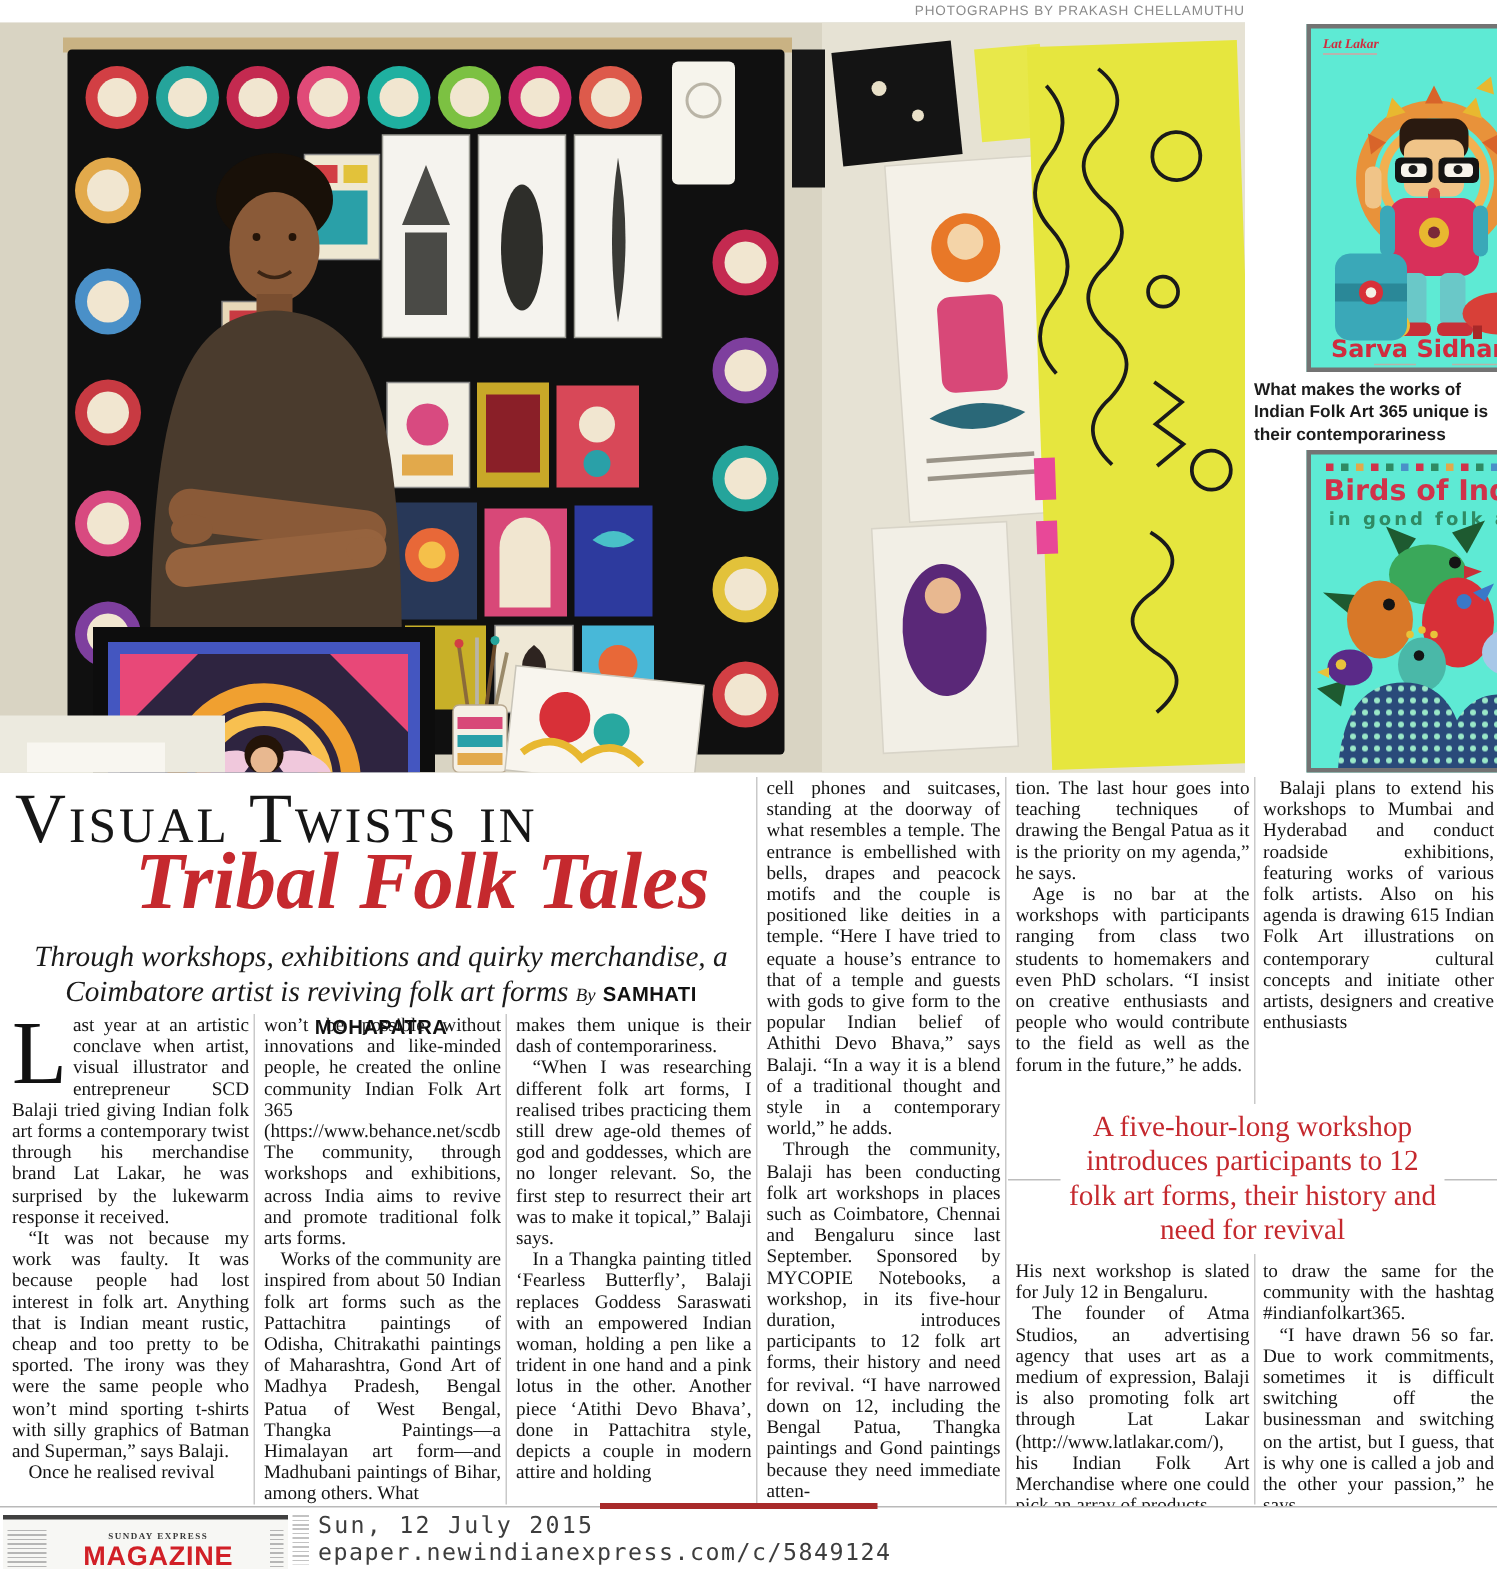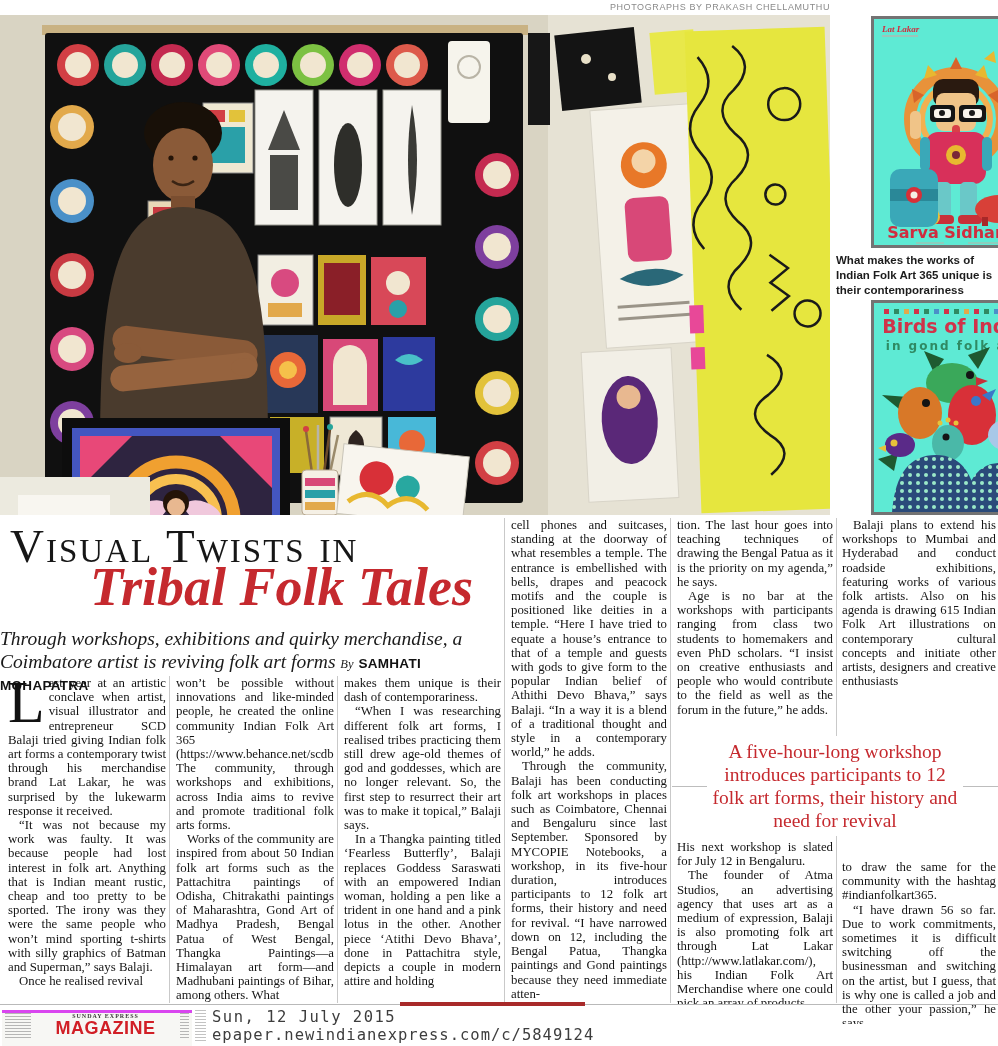--- a/index.html
+++ b/index.html
@@ -18,21 +18,21 @@
   #poster1{left:835px;top:16px;width:163px;height:232px;}
   #poster2{left:835px;top:300px;width:163px;height:215px;}
   .sidebar-caption{position:absolute;left:836px;top:253px;width:160px;
     font-family:"Liberation Sans",sans-serif;font-weight:bold;font-size:11.5px;line-height:1.3;color:#1c1c1c;}
 
   
   .kicker{position:absolute;left:10px;top:519px;font-family:"Liberation Serif",serif;
     font-variant:small-caps;font-weight:normal;font-size:47px;letter-spacing:2px;color:#161616;white-space:nowrap;}
   .headline-main{position:absolute;left:0;top:556px;width:505px;text-align:right;padding-right:32px;box-sizing:border-box;
     font-family:"Liberation Serif",serif;font-style:italic;font-weight:bold;font-size:54px;color:#c5292e;white-space:nowrap;}
-  .standfirst{position:absolute;left:0;top:628px;width:508px;
+  .standfirst{position:absolute;left:0;top:628px;width:508px;text-align:center;
     font-family:"Liberation Serif",serif;font-style:italic;font-size:19.5px;line-height:1.16;color:#1a1a1a;}
   .standfirst .by{font-size:12.5px;font-style:italic;}
   .standfirst .author{font-family:"Liberation Sans",sans-serif;font-style:normal;font-weight:bold;
     font-size:13.5px;letter-spacing:.3px;color:#111;}
 
   
   .col{position:absolute;width:158px;overflow:hidden;font-size:12.8px;line-height:14.2px;
        text-align:justify;hyphens:auto;-webkit-hyphens:auto;}
   .col p{margin:0;}
   .col p.ind{text-indent:11px;}
@@ -44,21 +44,21 @@
   .pull-quote{position:absolute;left:672px;top:736px;width:326px;height:100px;background:#ffffff;
     display:flex;flex-direction:row;justify-content:center;align-items:center;}
   .pull-quote .rule{width:112px;height:1px;background:#bdbdbd;}
   .pull-quote .pq-text{color:#c5292e;font-family:"Liberation Serif",serif;font-size:19.5px;
     line-height:1.18;text-align:center;padding:6px 2px;}
 
   
   .footer-hr{position:absolute;left:0;top:1004px;width:998px;height:1px;background:#b9b9b9;}
   .footer-red{position:absolute;left:400px;top:1002px;width:185px;height:4px;background:#a82a2a;}
   .masthead{position:absolute;left:2px;top:1010px;width:190px;height:33px;background:#f7f7f4;
-    border-top:3px solid #d946ef;display:flex;align-items:flex-start;}
+    border-top:3px solid #404040;display:flex;align-items:flex-end;}
   .mini-lines{height:26px;margin:0 3px;background:repeating-linear-gradient(#9a9a9a 0 1px,transparent 1px 3px);opacity:.7;}
   .mh-center{flex:1;text-align:center;line-height:1;}
   .mh-paper{font-family:"Liberation Serif",serif;font-size:6px;letter-spacing:1px;color:#3a3a3a;font-weight:bold;}
   .mh-mag{font-family:"Liberation Sans",sans-serif;font-weight:900;font-size:18px;color:#d11f26;letter-spacing:.5px;}
   .footer-lines2{position:absolute;left:195px;top:1010px;width:11px;height:33px;
     background:repeating-linear-gradient(#9a9a9a 0 1px,transparent 1px 3px);opacity:.6;}
   .footer-date{position:absolute;left:212px;top:1008px;font-family:"DejaVu Sans Mono",monospace;
     font-size:15.5px;letter-spacing:1.5px;color:#3d3d3d;}
   .footer-url{position:absolute;left:212px;top:1026px;font-family:"DejaVu Sans Mono",monospace;
     font-size:15.5px;letter-spacing:1px;color:#3d3d3d;}
@@ -431,21 +431,21 @@
   <div class="rule"></div>
   <div class="pq-text">A five-hour-long workshop introduces participants to 12 folk art forms, their history and need for revival</div>
   <div class="rule"></div>
 </div>
 
 <div class="col" style="left:677px;top:840px;height:164px;width:156px">
   <p>His next workshop is slated for July 12 in Bengaluru.</p>
   <p class="ind">The founder of Atma Studios, an advertising agency that uses art as a medium of expression, Balaji is also promoting folk art through Lat Lakar (http://www.latlakar.com/), his Indian Folk Art Merchandise where one could pick an array of products</p>
 </div>
 
-<div class="col" style="left:842px;top:860px;height:164px;width:154px">
+<div class="col" style="left:842px;top:840px;height:164px;width:154px">
   <p>to draw the same for the community with the hashtag #indianfolkart365.</p>
   <p class="ind">“I have drawn 56 so far. Due to work commitments, sometimes it is difficult switching off the businessman and switching on the artist, but I guess, that is why one is called a job and the other your passion,” he says.</p>
 </div>
 
 <div class="footer-hr"></div>
 <div class="footer-red"></div>
 
 <div class="masthead">
   <div class="mini-lines" style="width:26px"></div>
   <div class="mh-center">

